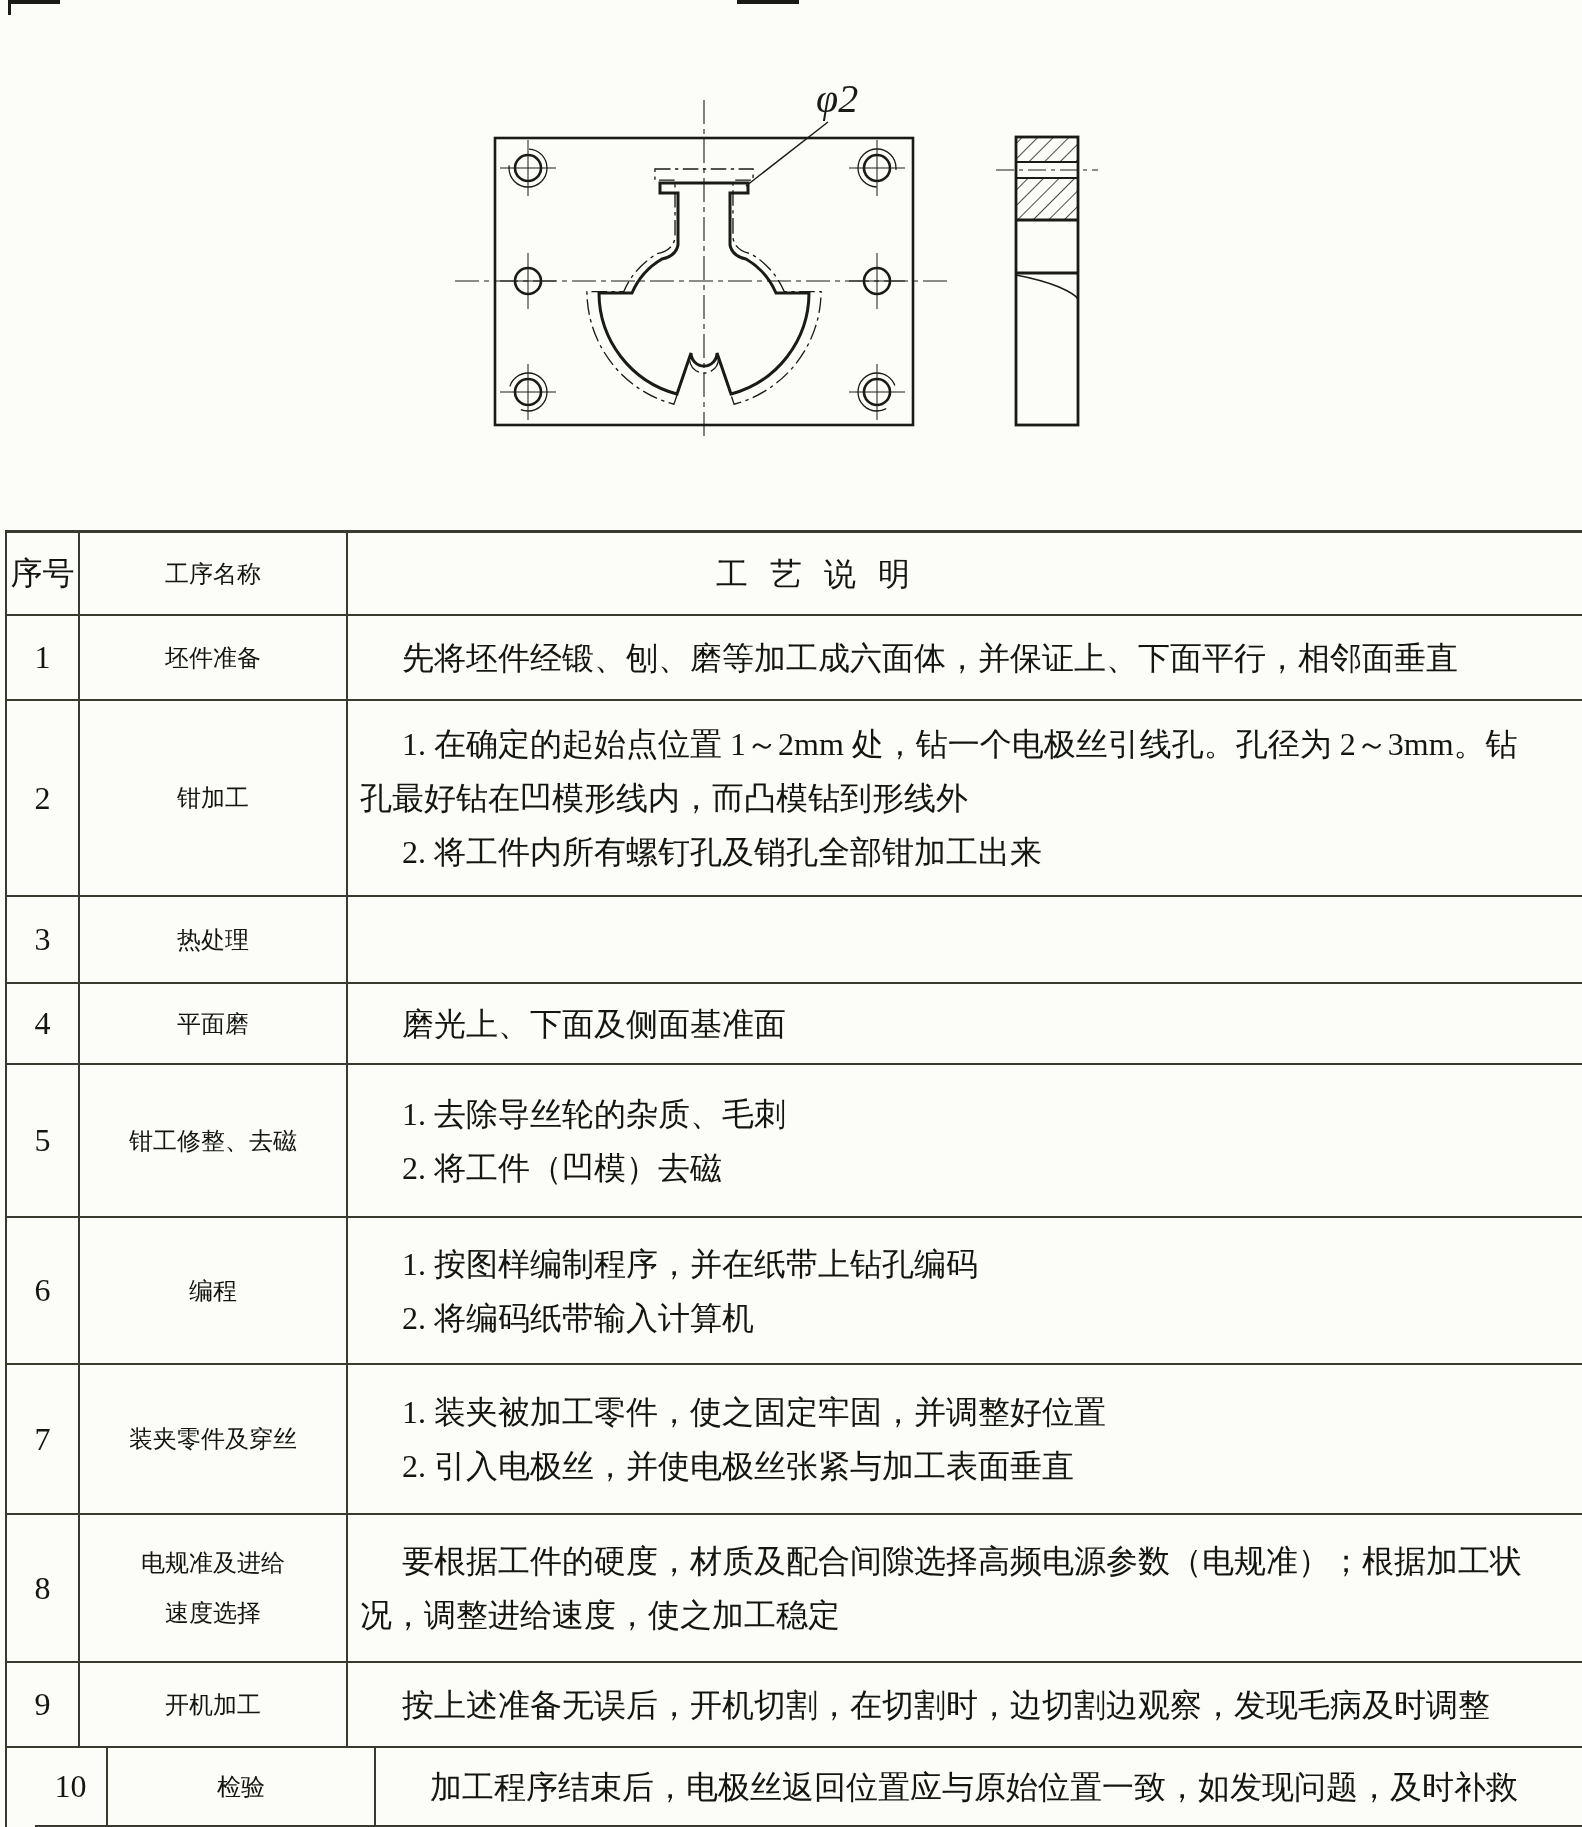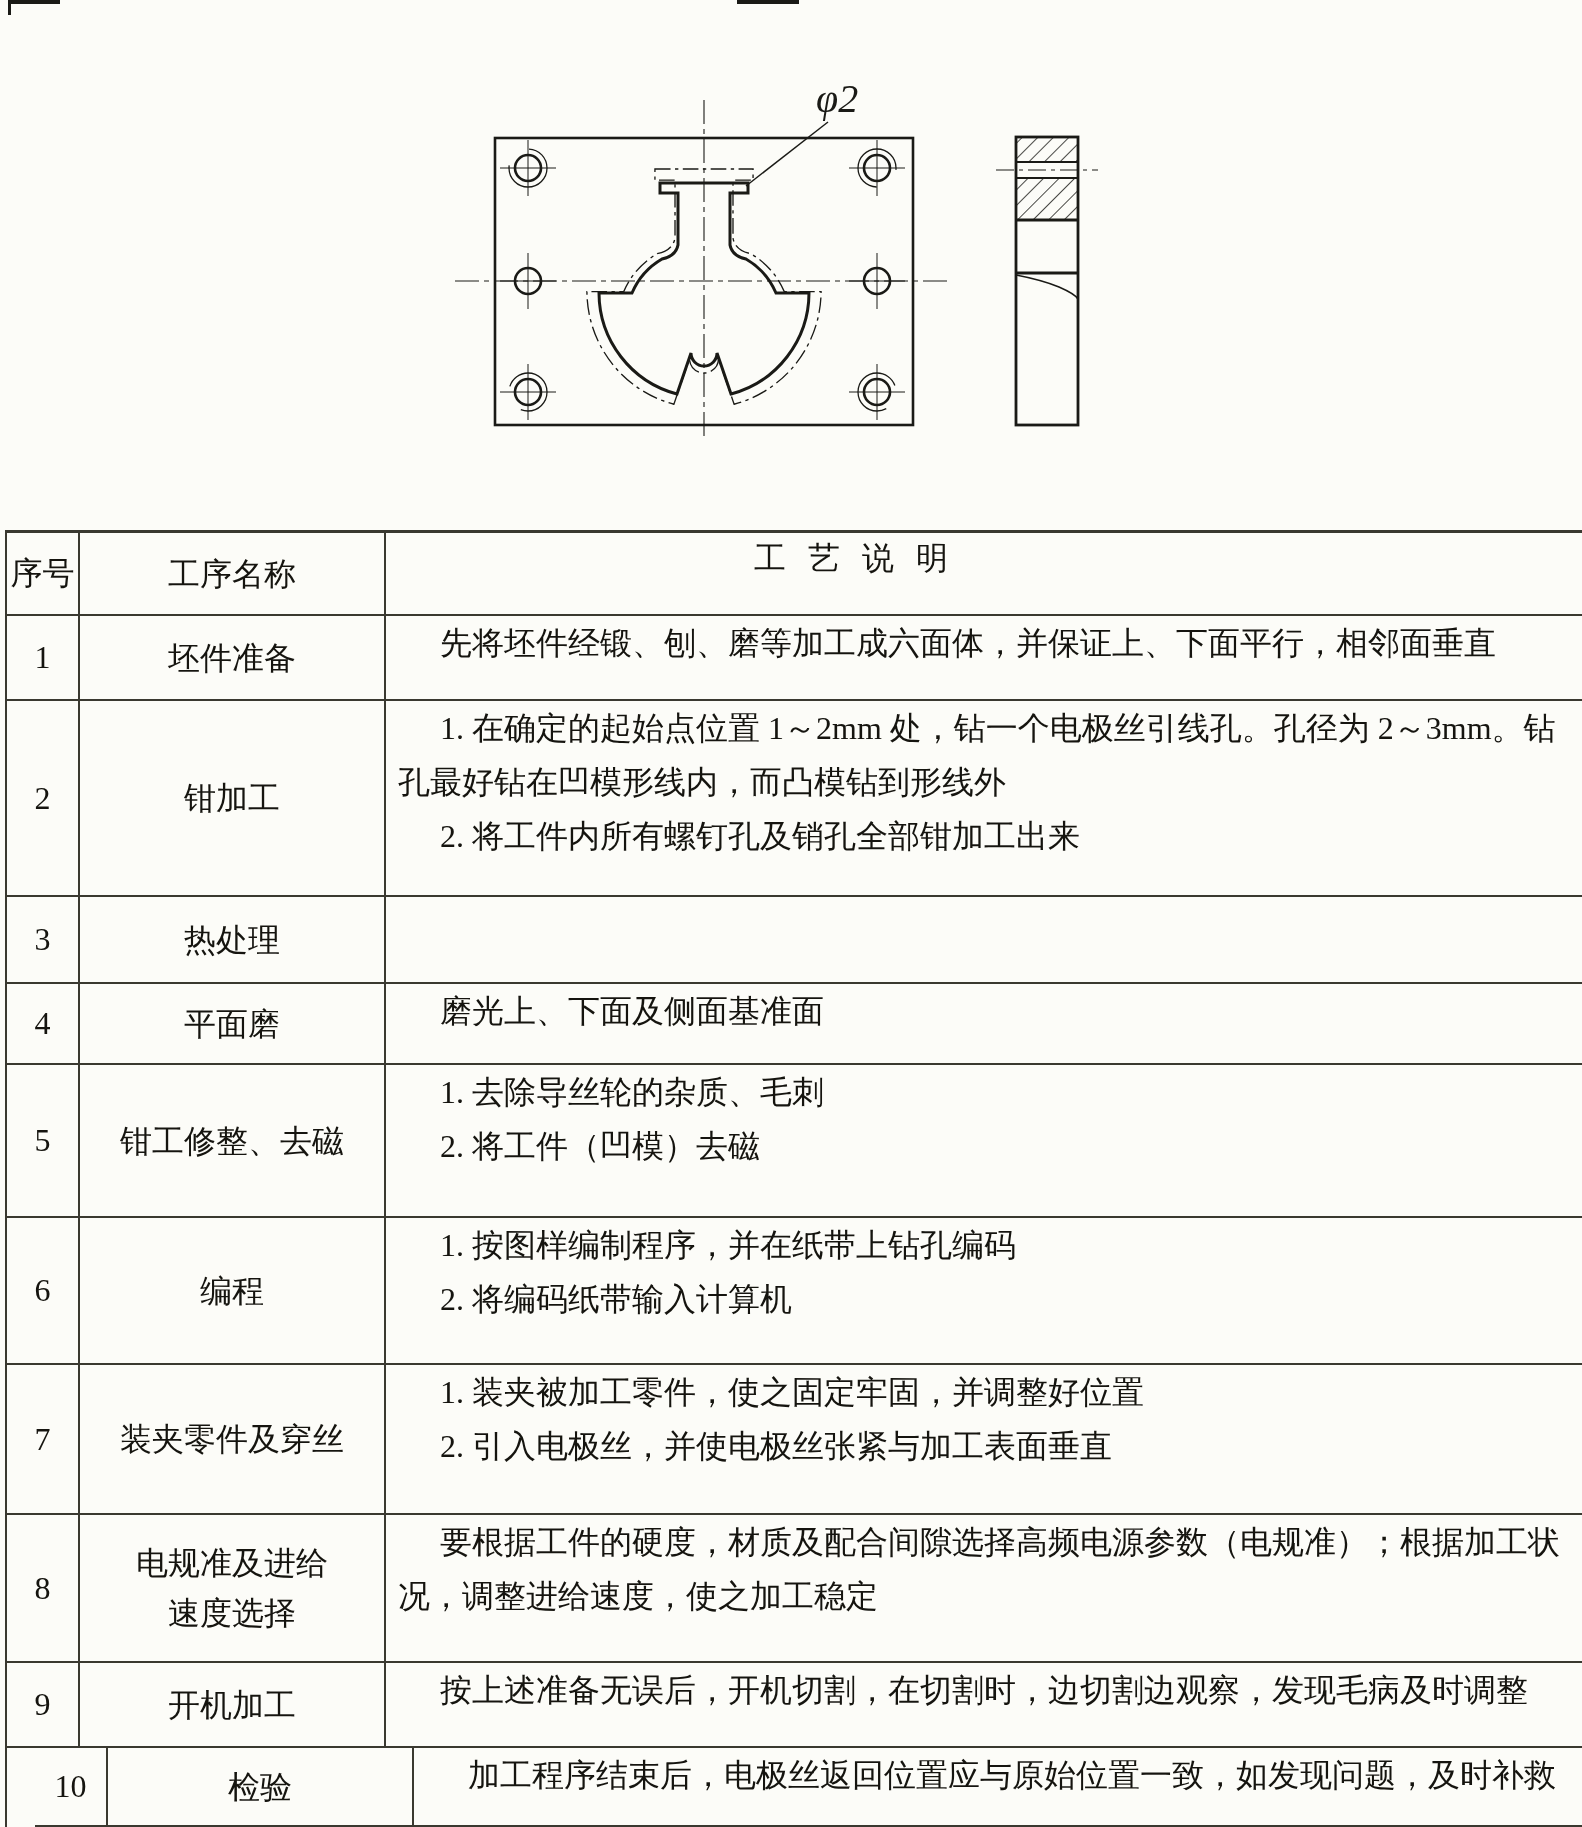--- a/index.html
+++ b/index.html
@@ -7,24 +7,24 @@
        font-family:"Liberation Serif","DejaVu Serif",serif;color:#15140f;overflow:hidden;}
   .artifact{position:absolute;background:#1a1a16;}
   .drawing-svg{position:absolute;left:430px;top:60px;width:700px;height:390px;}
   .ink{stroke:#1a1a16;fill:none;}
   
   .proc-table{position:absolute;left:5px;top:530px;width:1577px;
               border-top:3px solid #3a3930;border-left:2px solid #3a3930;box-sizing:border-box;}
   .t-row{display:flex;border-bottom:2px solid #3a3930;box-sizing:border-box;}
   .c-no{width:73px;flex:none;border-right:2px solid #3a3930;display:flex;flex-direction:column;
         justify-content:center;align-items:center;font-size:32px;box-sizing:border-box;}
-  .c-name{width:306px;flex:none;border-right:2px solid #3a3930;display:flex;flex-direction:column;
-          justify-content:center;align-items:center;font-size:32px;line-height:50px;
+  .c-name{width:268px;flex:none;border-right:2px solid #3a3930;display:flex;flex-direction:column;
+          justify-content:center;align-items:center;font-size:24px;line-height:50px;
           text-align:center;box-sizing:border-box;}
-  .c-desc{flex:1;display:flex;flex-direction:column;font-size:32px;
+  .c-desc{flex:1;display:flex;flex-direction:column;justify-content:center;font-size:32px;
           line-height:54px;box-sizing:border-box;}
   .desc-line{padding-left:12px;white-space:nowrap;}
   .desc-line.ind{padding-left:54px;}
   .hdr .c-desc{line-height:50px;}
   .hdr-desc-label{padding-left:368px;letter-spacing:22px;white-space:nowrap;}
 </style>
 </head>
 <body>
 
 <div class="artifact" style="left:8px;top:0;width:52px;height:4px;"></div>

